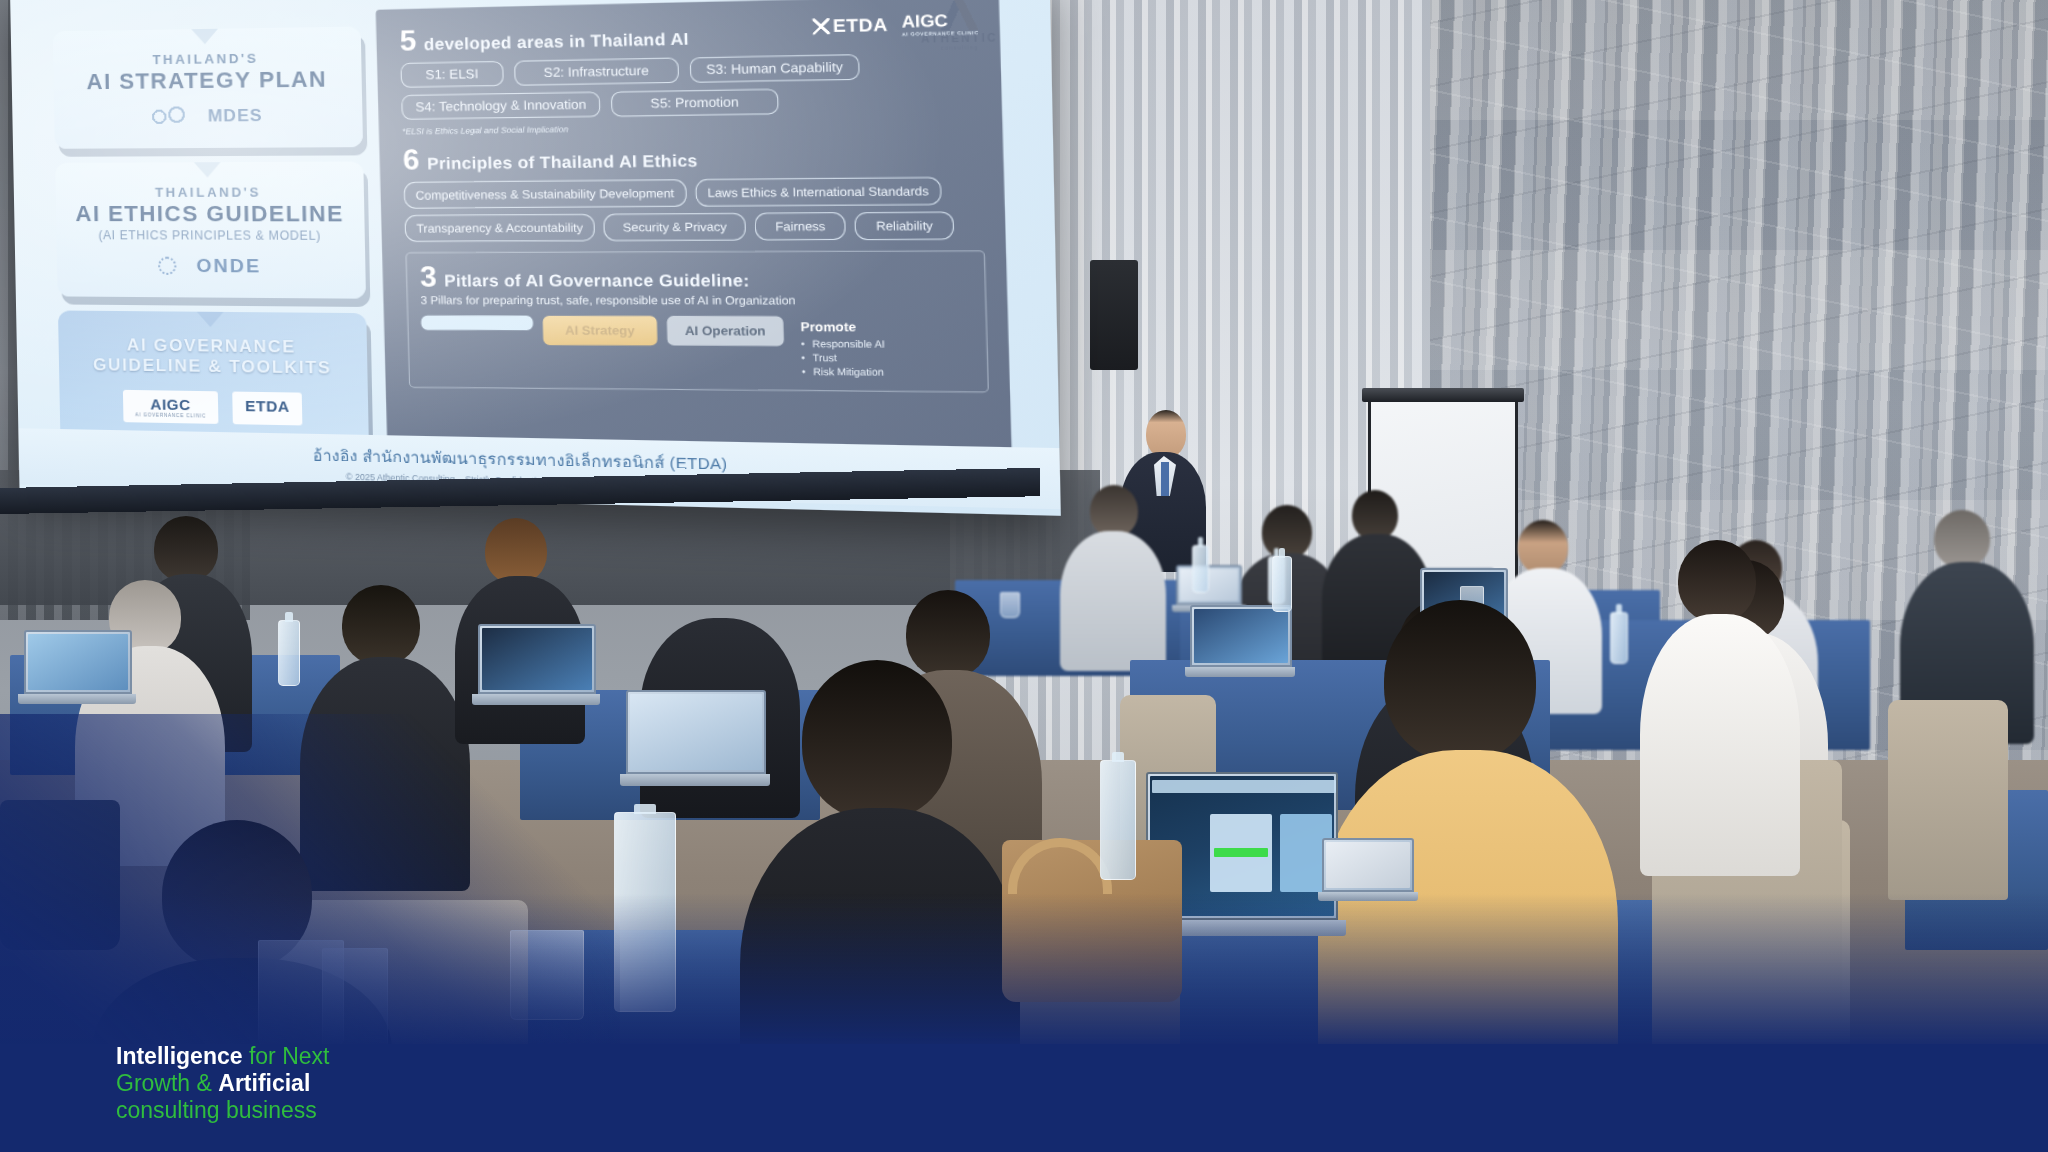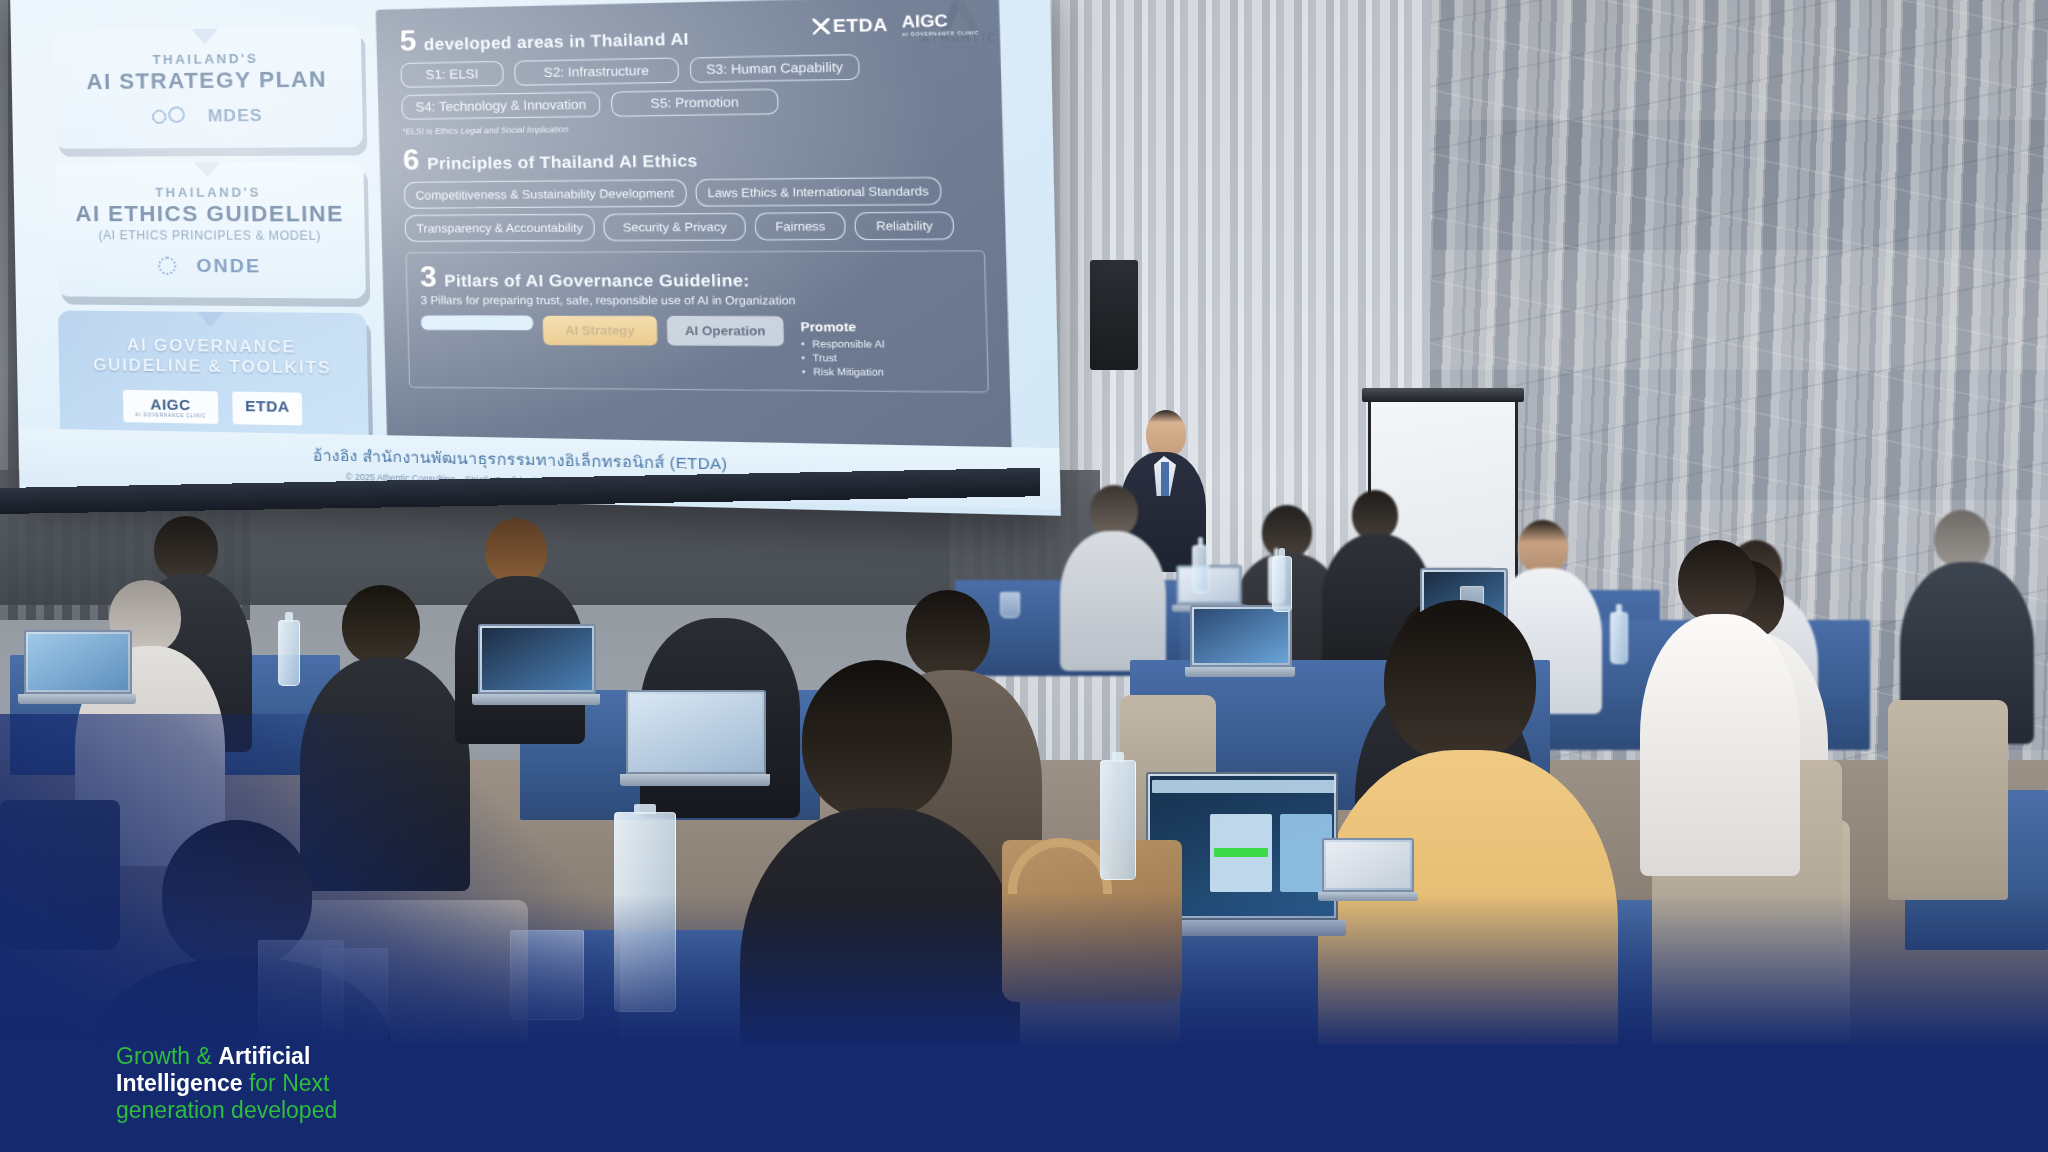--- a/index.html
+++ b/index.html
@@ -635,19 +635,19 @@
   <div class="glass" style="left:322px;top:948px;width:66px;height:100px;"></div>
 
   <div class="bag" style="left:0;top:800px;width:120px;height:150px;background:linear-gradient(160deg,#3a4350,#20262f);"></div>
 
   <div class="band-fade"></div>
   <div class="left-vignette"></div>
   <div class="bottom-band"></div>
 
   <div class="gain-logo">
     <div class="gain-tag">
+      <div><span class="tw">Intelligence</span><span class="tg"> for Next</span></div>
       <div><span class="tg">Growth &amp; </span><span class="tw">Artificial</span></div>
-      <div><span class="tw">Intelligence</span><span class="tg"> for Next</span></div>
-      <div><span class="tg">generation developed</span></div>
+      <div><span class="tg">consulting business</span></div>
     </div>
   </div>
 
 </div>
 
 </body></html>

